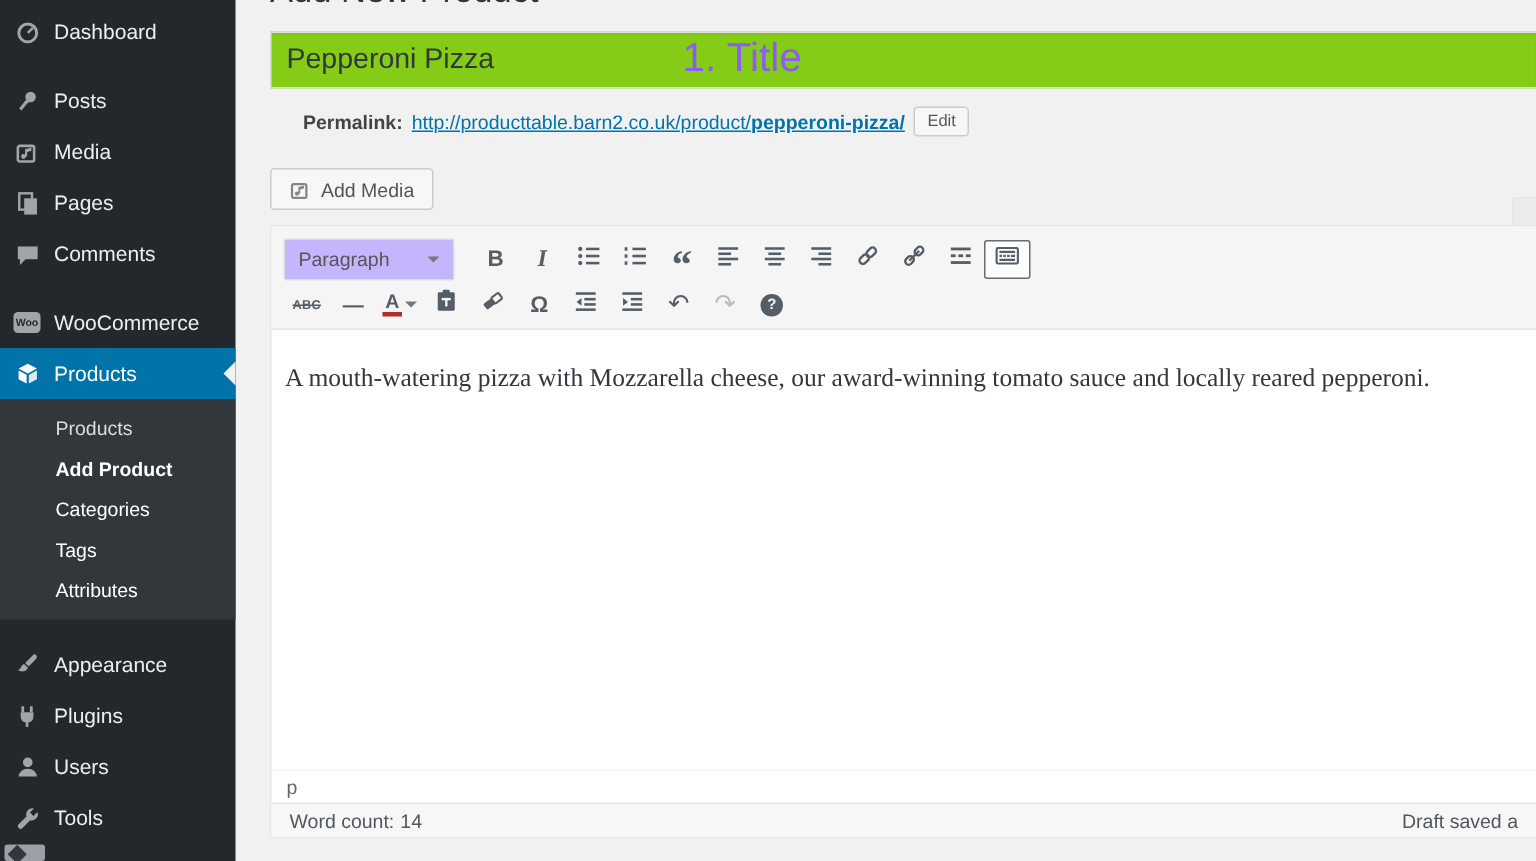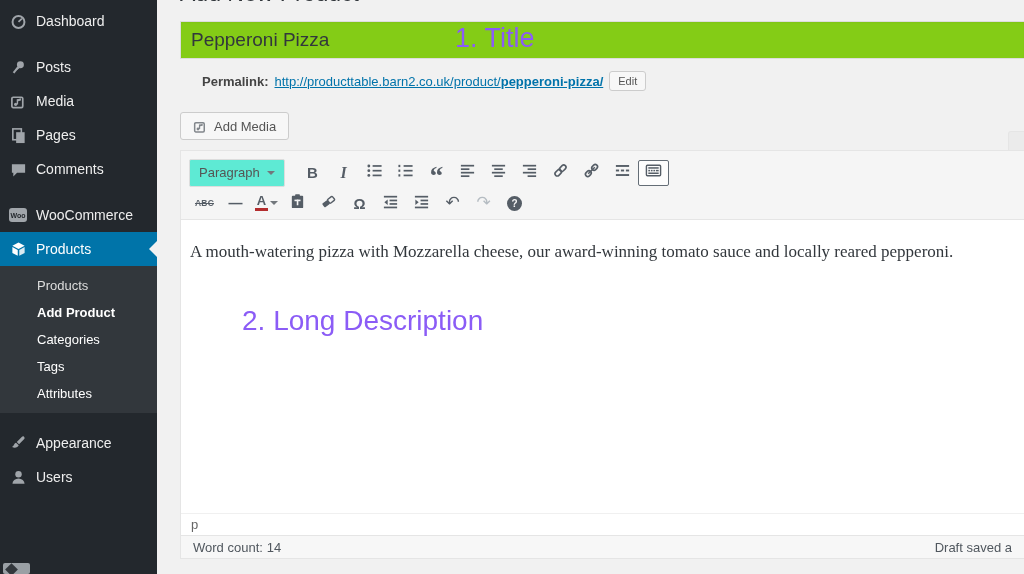--- a/index.html
+++ b/index.html
@@ -41,21 +41,21 @@
   #add-media { position:absolute; left:23px; top:112px; height:28px; display:flex; align-items:center; gap:6px; padding:0 12px;
     border:1px solid #ccc; border-radius:3px; background:#f7f7f7; font-size:13px; color:#555; cursor:pointer; }
   #add-media .ic { color:#82878c; display:flex; } #add-media svg { width:15px; height:15px; }
   #text-tab { position:absolute; left:851px; top:131px; width:28px; height:19px; background:#ebebeb; border:1px solid #e5e5e5; border-bottom:none; border-radius:3px 3px 0 0; }
 
   
   #editor { position:absolute; left:23px; top:150px; width:845px; height:409px; background:#fff; border:1px solid #e5e5e5; }
   #toolbar { background:#f5f5f5; padding:5px 8px 2px; border-bottom:1px solid #e5e5e5; }
   .tb-row { display:flex; align-items:center; height:33px; }
   .tb-row.r2 { height:28px; }
-  #para-select { width:96px; height:28px; background:#5eead4; border:1px solid #ddd; border-radius:2px; display:flex; align-items:center;
+  #para-select { width:114px; height:28px; background:#c4b5fd; border:1px solid #ddd; border-radius:2px; display:flex; align-items:center;
     justify-content:space-between; padding:0 9px; font-size:13px; color:#555; margin-right:12px; cursor:pointer; }
   .caret { width:0; height:0; border:4px solid transparent; border-top-color:#72777c; margin-top:4px; }
   .tb { width:31px; height:26px; display:flex; flex-direction:column; align-items:center; justify-content:center; color:#555d66; border-radius:2px; cursor:pointer; flex:none; }
   .tb svg { width:17px; height:17px; }
   .tb.active { border:1px solid #646d76; background:#fdfdfd; }
   .tb.disabled { color:#b5bcc2; }
   .g-b { font-weight:700; font-size:15px; }
   .g-i { font-family:"Liberation Serif", serif; font-style:italic; font-weight:600; font-size:16px; }
   .g-q { font-family:"Liberation Serif", serif; font-weight:700; font-size:27px; height:13px; line-height:20px; overflow:hidden; }
   .g-abc { font-size:8.5px; font-weight:700; text-decoration:line-through; letter-spacing:.2px; }
@@ -168,25 +168,42 @@
         <svg viewBox="0 0 18 18">
             <path d="M14.6 1.6 C15.7 2.6 15.7 3.6 14.8 4.6 L9.6 9.8 L7.2 7.4 L12.4 2.2 C13.2 1.3 13.8 1 14.6 1.6 Z" fill="currentColor"></path>
             <path d="M6.4 8.2 C4.2 8.7 4.8 11 2.2 12.6 C4.8 14.2 8.4 13.2 9.2 10.8 Z" fill="currentColor"></path>
           </svg>
       </span>
         <span>Appearance</span>
     </div>
     <div class="mi">
       <span class="ic">
         <svg viewBox="0 0 18 18">
+            <path d="M5.5 2 v4.2 M11.5 2 v4.2" stroke="currentColor" stroke-width="2" fill="none"></path>
+            <path d="M4 6.2 h9 v2.8 a4.5 4.5 0 0 1 -3.6 4.4 V16.5 h-1.8 v-3.1 A4.5 4.5 0 0 1 4 9 Z" fill="currentColor"></path>
+          </svg>
+      </span>
+        <span>Plugins</span>
+    </div>
+    <div class="mi">
+      <span class="ic">
+        <svg viewBox="0 0 18 18">
             <circle cx="9" cy="5.6" r="3.4" fill="currentColor"></circle>
             <path d="M2.6 15.6 a6.4 5.6 0 0 1 12.8 0 Z" fill="currentColor"></path>
           </svg>
       </span>
         <span>Users</span>
+    </div>
+    <div class="mi">
+      <span class="ic">
+        <svg viewBox="0 0 18 18">
+            <path d="M15.8 4.6 L13 7.4 L10.6 5 L13.4 2.2 A4.3 4.3 0 0 0 8.1 7.7 L2.6 13.2 A1.9 1.9 0 0 0 5.3 15.9 L10.8 10.4 A4.3 4.3 0 0 0 15.8 4.6 Z" fill="currentColor"></path>
+          </svg>
+      </span>
+        <span>Tools</span>
     </div>
     <div id="collapse-partial">
         <span></span>
       </div>
   </nav>
 
   <main id="content">
 
     <div id="heading-clip">
       <h1>Add New Product</h1>
@@ -373,21 +390,20 @@
               <span class="g-ur">↷</span>
             </div>
           <div class="tb">
               <span class="help-c">?</span>
             </div>
         </div>
       </div>
 
       <div id="edit-area">
         <p>A mouth-watering pizza with Mozzarella cheese, our award-winning tomato sauce and locally reared pepperoni.</p>
-        <div id="ann-desc" class="ann">2. Long Description</div>
       </div>
 
       <div id="status-bar">
         <span>p</span>
       </div>
       <div id="wordcount-bar">
         <span>Word count:</span>
         <span>14</span>
         <span class="draft">Draft saved a</span>
       </div>

